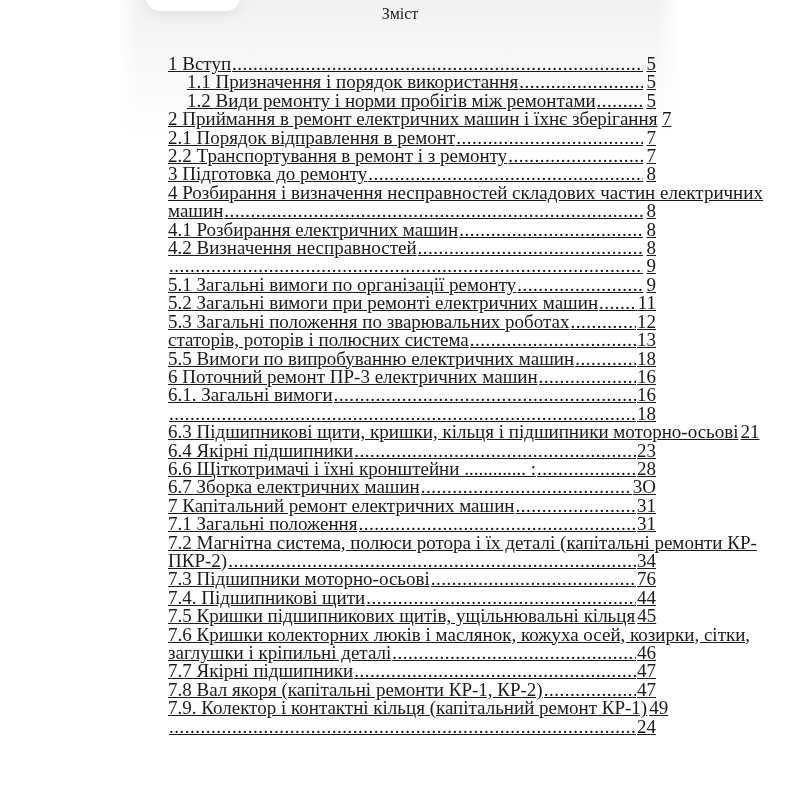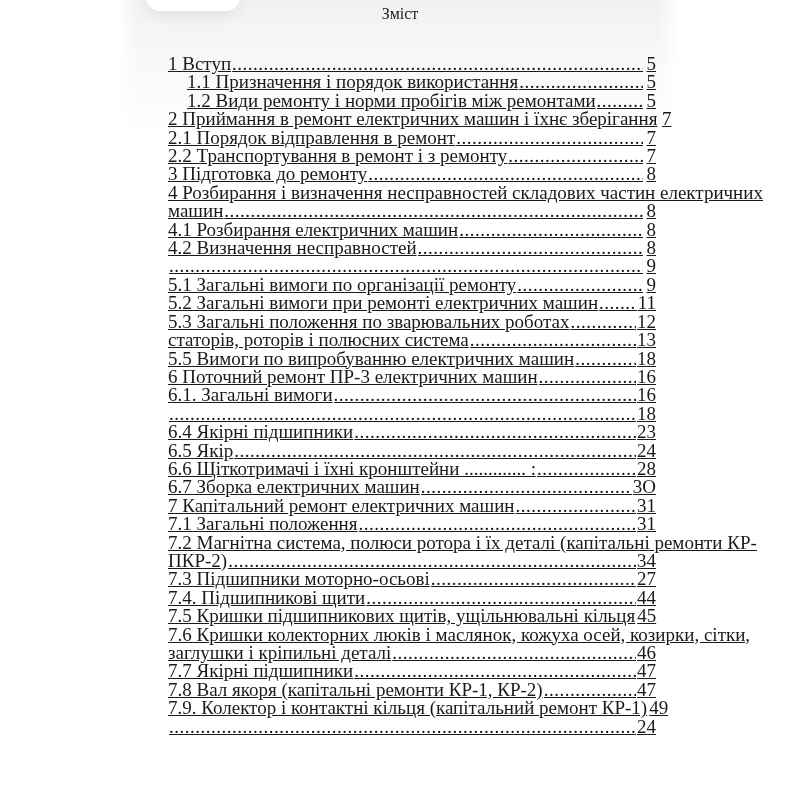--- a/index.html
+++ b/index.html
@@ -189,34 +189,34 @@
       </div>
     </div>
     <div class="toc-entry">
       <div class="toc-row">
         <span class="leader"></span>
         <span class="toc-page">18</span>
       </div>
     </div>
     <div class="toc-entry">
       <div class="toc-row">
+        <span class="toc-text">6.3 Підшипникові щити, кришки, кільця і підшипники моторно-осьові</span>
+        <span class="leader"></span>
+        <span class="toc-page">21</span>
+      </div>
+    </div>
+    <div class="toc-entry">
+      <div class="toc-row">
         <span class="toc-text">6.4 Якірні підшипники</span>
         <span class="leader"></span>
         <span class="toc-page">23</span>
       </div>
     </div>
     <div class="toc-entry">
       <div class="toc-row">
-        <span class="toc-text">6.5 Якір</span>
-        <span class="leader"></span>
-        <span class="toc-page">24</span>
-      </div>
-    </div>
-    <div class="toc-entry">
-      <div class="toc-row">
         <span class="toc-text">6.6 Щіткотримачі і їхні кронштейни ............. :</span>
         <span class="leader"></span>
         <span class="toc-page">28</span>
       </div>
     </div>
     <div class="toc-entry">
       <div class="toc-row">
         <span class="toc-text">6.7 Зборка електричних машин</span>
         <span class="leader"></span>
         <span class="toc-page">3О</span>
@@ -243,21 +243,21 @@
       <div class="toc-row">
         <span class="toc-text">ПКР-2)</span>
         <span class="leader"></span>
         <span class="toc-page">34</span>
       </div>
     </div>
     <div class="toc-entry">
       <div class="toc-row">
         <span class="toc-text">7.3 Підшипники моторно-осьові</span>
         <span class="leader"></span>
-        <span class="toc-page">27</span>
+        <span class="toc-page">76</span>
       </div>
     </div>
     <div class="toc-entry">
       <div class="toc-row">
         <span class="toc-text">7.4. Підшипникові щити</span>
         <span class="leader"></span>
         <span class="toc-page">44</span>
       </div>
     </div>
     <div class="toc-entry">

